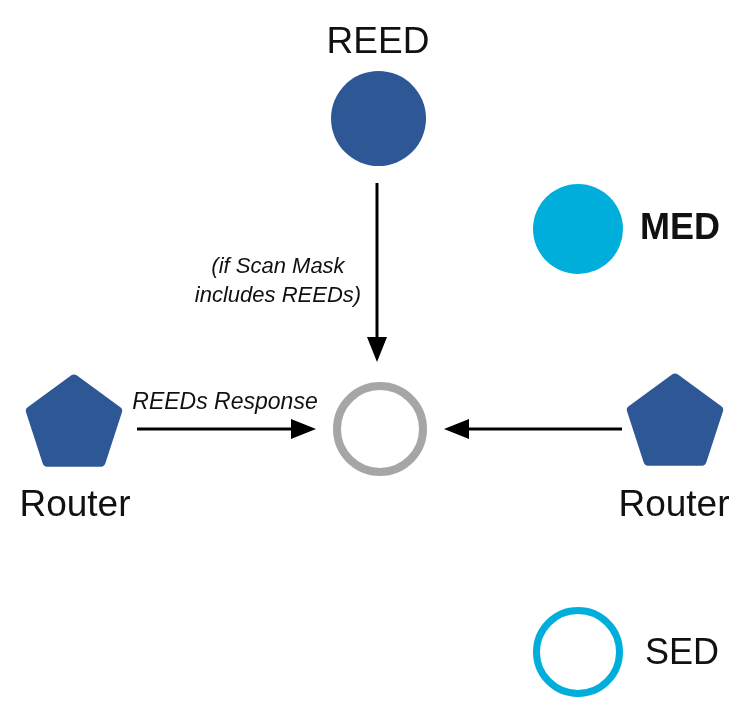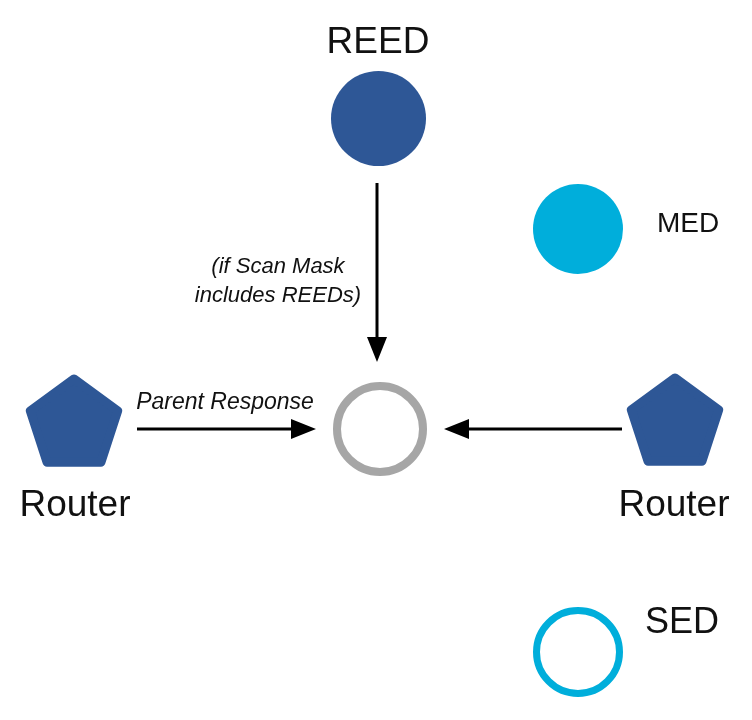--- a/index.html
+++ b/index.html
@@ -13,22 +13,22 @@
   }
   .stage{position:relative;width:752px;height:720px;overflow:hidden;background:var(--background);}
   .layer{position:absolute;left:0;top:0;}
   .node{position:absolute;border-radius:50%;box-sizing:border-box;}
   .node.reed{left:331px;top:71px;width:95px;height:95px;background:var(--dark-blue);}
   .node.med{left:533px;top:184px;width:90px;height:90px;background:var(--cyan);}
   .node.center{left:333px;top:382px;width:94px;height:94px;background:var(--background);border:8px solid var(--gray);}
   .node.sed{left:533px;top:607px;width:90px;height:90px;background:var(--background);border:7px solid var(--cyan);}
   .lbl{position:absolute;white-space:nowrap;line-height:1.18;}
   .lbl.reed-lbl{left:278px;top:19px;width:200px;text-align:center;font-size:37px;}
-  .lbl.med-lbl{left:657px;top:206px;font-size:28px;}
-  .lbl.sed-lbl{left:645px;top:600px;font-size:36px;}
+  .lbl.med-lbl{left:640px;top:206px;font-size:36px;font-weight:bold;}
+  .lbl.sed-lbl{left:645px;top:631px;font-size:36px;}
   .lbl.router-left{left:15px;top:482px;width:120px;text-align:center;font-size:37px;}
   .lbl.router-right{left:614px;top:482px;width:120px;text-align:center;font-size:37px;}
   .lbl.note{left:168px;top:219px;width:220px;text-align:center;font-size:22px;font-style:italic;line-height:1.32;white-space:pre-line;margin-top:32px;}
   .lbl.parent{left:125px;top:388px;width:200px;text-align:center;font-size:23px;font-style:italic;}
   .pentagon{fill:var(--dark-blue);stroke:var(--dark-blue);stroke-width:9;stroke-linejoin:round;}
   .arrow-line{stroke:var(--arrow);stroke-width:3;}
   .arrow-head{fill:var(--arrow);}
 </style>
 </head>
 <body>
@@ -55,15 +55,15 @@
   <div class="node center"></div>
   <div class="node sed"></div>
 
   <div class="lbl reed-lbl">REED</div>
   <div class="lbl med-lbl">MED</div>
   <div class="lbl sed-lbl">SED</div>
   <div class="lbl router-left">Router</div>
   <div class="lbl router-right">Router</div>
   <div class="lbl note">(if Scan Mask
 includes REEDs)</div>
-  <div class="lbl parent">Parent Response</div>
+  <div class="lbl parent">REEDs Response</div>
 
 </div>
 
 </body></html>

